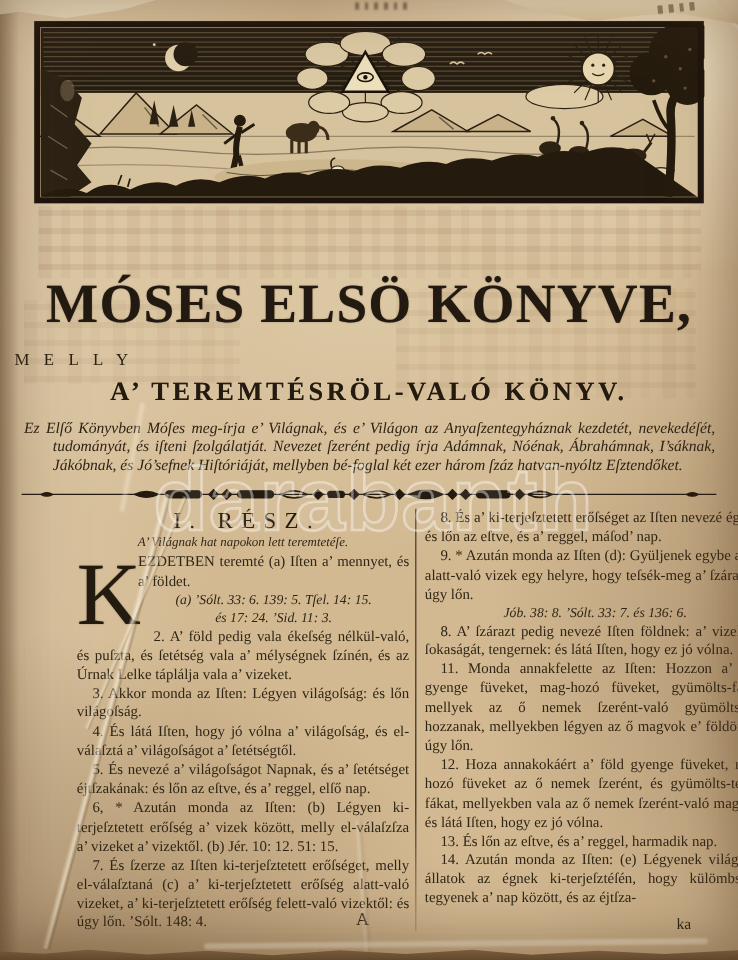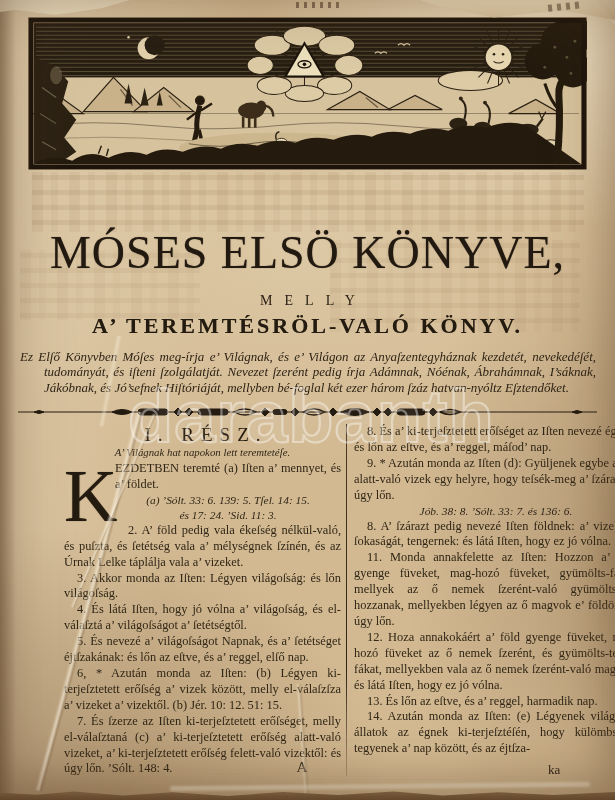--- a/index.html
+++ b/index.html
@@ -25,23 +25,23 @@
   
   .showthrough{position:absolute;z-index:2;opacity:.8;filter:blur(.6px);
     background:
       repeating-linear-gradient(180deg, rgba(0,0,0,0) 0 3px, rgba(124,88,52,.14) 3px 8px, rgba(0,0,0,0) 8px 15px),
       repeating-linear-gradient(90deg, rgba(124,88,52,.10) 0 11px, rgba(0,0,0,0) 11px 19px, rgba(124,88,52,.07) 19px 26px, rgba(0,0,0,0) 26px 37px);}
   .st1{left:32px;top:172px;width:552px;height:60px;}
   .st2{left:330px;top:240px;width:250px;height:92px;opacity:.55;}
   .st3{left:20px;top:250px;width:180px;height:70px;opacity:.5;}
 
   
-  .title{left:0;top:226px;width:615px;text-align:center;font-weight:normal;font-size:46px;
+  .title{left:0;top:226px;width:615px;text-align:center;font-weight:bold;font-size:46px;
     letter-spacing:1px;color:#221910;z-index:10;text-shadow:0 0 1px rgba(34,25,16,.55);}
-  .connector{left:0;top:293px;width:615px;text-align:center;font-size:14px;letter-spacing:12px;
+  .connector{left:0;top:293px;width:615px;font-size:14px;letter-spacing:12px;
     text-indent:12px;color:#2b2114;z-index:10;}
   .subtitle{left:0;top:313px;width:615px;text-align:center;font-size:22px;letter-spacing:3px;
     color:#241b10;z-index:10;font-weight:bold;text-shadow:0 0 .5px rgba(36,27,16,.5);}
   .summary{left:20px;top:349px;width:576px;font-style:italic;font-size:13px;line-height:15.4px;
     text-align:justify;color:#2e2315;z-index:10;padding-left:24px;text-indent:-24px;box-sizing:border-box;}
   .divider{position:absolute;left:16px;top:404px;width:583px;height:16px;z-index:10;}
 
   
   .columns{position:absolute;left:22px;top:424px;width:574px;height:352px;display:flex;z-index:10;margin-left:42px;}
   .col{overflow:hidden;font-size:12.4px;line-height:15.9px;text-align:justify;color:#302616;}
@@ -50,21 +50,21 @@
   .colrule{width:1px;background:linear-gradient(180deg,#4a3a24,#2e2315 70%,rgba(46,35,21,.2));}
   .chapter-heading{text-align:center;font-size:19px;letter-spacing:7px;text-indent:7px;color:#241b10;line-height:22px;}
   .chapter-sub{text-align:center;font-style:italic;font-size:10.8px;line-height:13px;margin-bottom:2px;}
   .verse{margin:0;text-indent:13px;}
   .verse.v1{text-indent:0;}
   .dropcap{float:left;font-size:74px;line-height:60px;width:47px;margin:5px 4px 0 0;color:#241b10;
     text-shadow:0 0 1px rgba(36,27,16,.6);}
   .footnote{text-align:center;font-style:italic;font-size:11.4px;line-height:15px;}
 
   .signature{left:282px;top:759px;width:40px;text-align:center;font-size:15px;z-index:10;}
-  .catchword{left:548px;top:762px;width:40px;text-align:left;font-size:13px;z-index:10;}
+  .catchword{left:536px;top:762px;width:40px;text-align:right;font-size:13px;z-index:10;}
 
   
   .watermark{left:128px;top:374px;z-index:50;pointer-events:none;
     font-family:"Liberation Sans","DejaVu Sans",sans-serif;font-weight:bold;font-size:74px;
     letter-spacing:1px;color:rgba(255,255,255,.06);
     -webkit-text-stroke:2.2px rgba(255,255,255,.40);}
 
   
   .crease{z-index:40;pointer-events:none;}
   .crease1{left:136px;top:412px;width:8px;height:392px;transform:rotate(15deg);transform-origin:top center;

